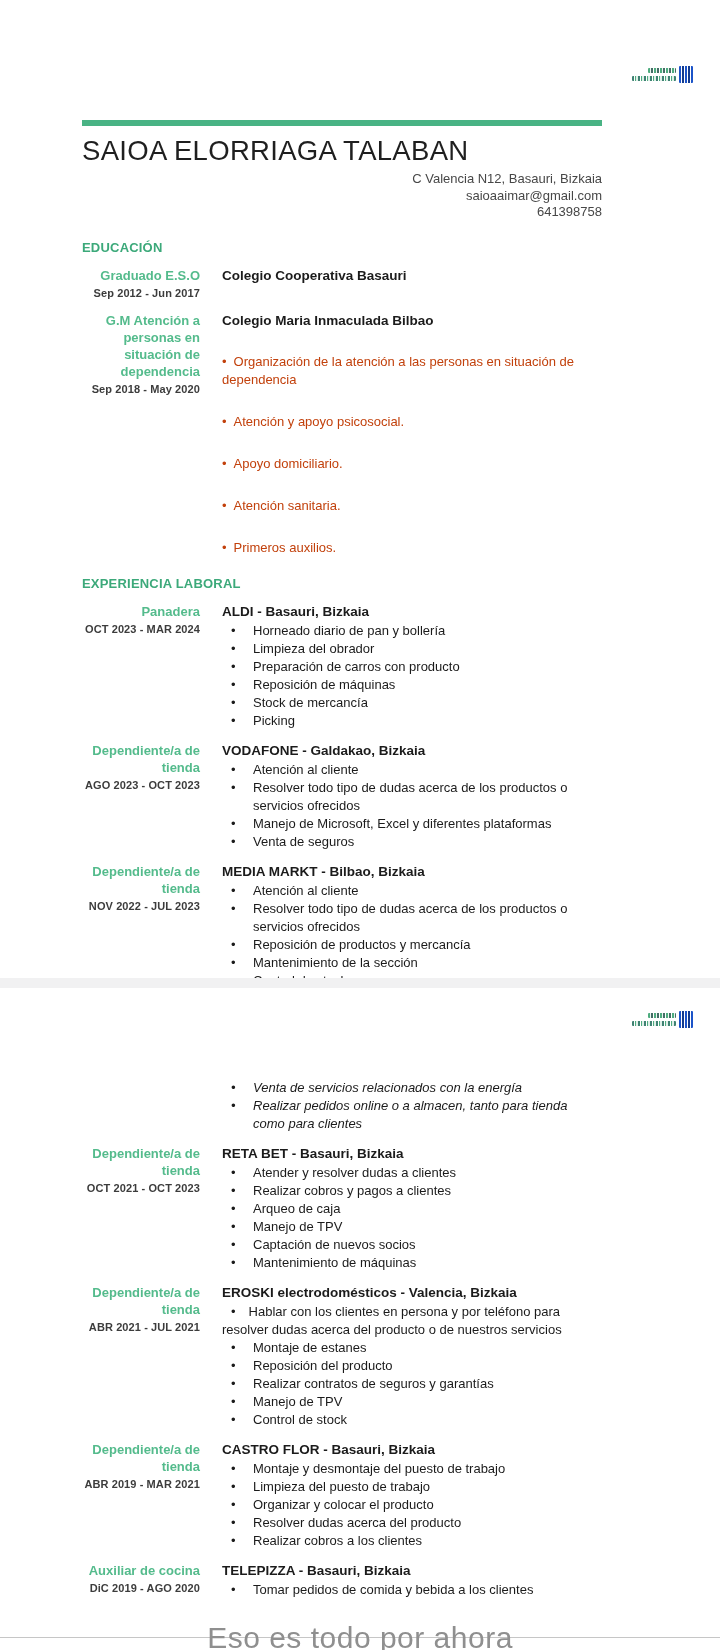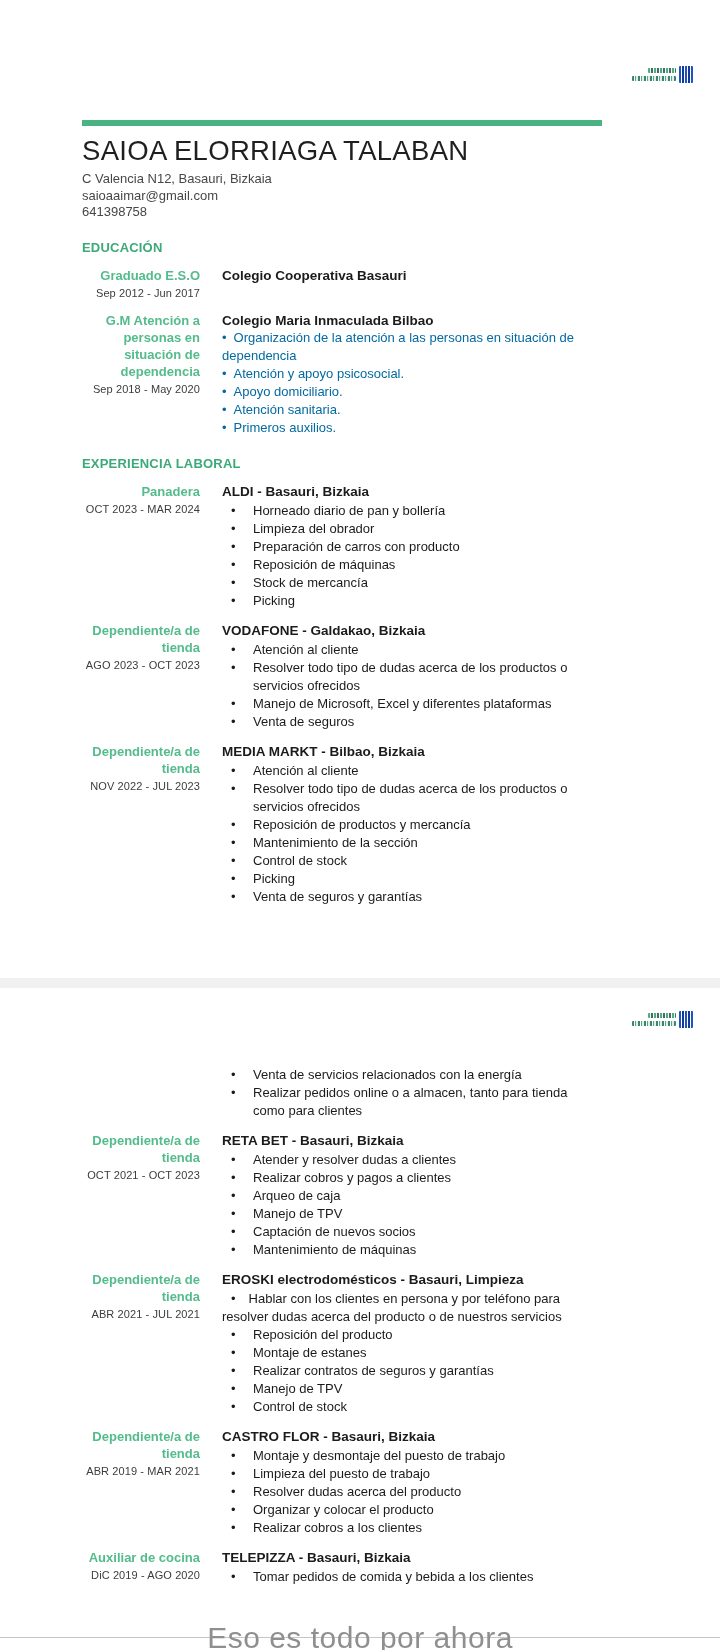--- a/index.html
+++ b/index.html
@@ -22,33 +22,33 @@
   .wm-line{height:5px;border-radius:1px;opacity:.85;}
   .wm-line1{width:28px;background:repeating-linear-gradient(90deg,#2f9e68 0 2px,#e8f4ee 2px 3px,#23524a 3px 5px,#fff 5px 6px);}
   .wm-line2{width:44px;background:repeating-linear-gradient(90deg,#1d6b5a 0 2px,#fff 2px 3px,#2f9e68 3px 4px,#d9ece4 4px 6px);}
   .wm-icon{width:14px;height:17px;border-radius:1px;
     background:repeating-linear-gradient(90deg,#1b53c8 0 2px,#ffffff 2px 3px,#123a8e 3px 5px,#ffffff 5px 6px);}
 
   .content{position:absolute;left:82px;top:0;width:520px;}
 
   .accent-bar{margin-top:120px;height:6px;background:#49b384;}
   h1.person-name{margin:9px 0 0;font-size:27.5px;font-weight:400;color:#1f1f1f;letter-spacing:.3px;line-height:32px;}
-  .contact{margin-top:4px;font-size:13px;color:#474747;line-height:16.5px;}
+  .contact{margin-top:4px;font-size:13px;color:#474747;line-height:16.5px;text-align:right;}
 
   .sec-heading{margin-top:19px;font-size:13px;font-weight:700;color:#3ca97a;letter-spacing:.2px;}
 
   .entry{display:flex;margin-top:12px;justify-content:center;}
   .entry-left{width:118px;text-align:right;flex-shrink:0;}
   .entry-right{margin-left:22px;flex:1;min-width:0;}
   .entry-title{font-size:13px;font-weight:700;color:#54bb8c;line-height:17px;}
-  .entry-dates{font-size:11px;color:#3c3c3c;margin-top:3px;line-height:13px;letter-spacing:.1px;}
+  .entry-dates{font-size:11px;color:#3c3c3c;margin-top:3px;line-height:13px;letter-spacing:.1px;font-weight:bold;}
   .entry-org{font-size:13.5px;font-weight:700;color:#1b1b1b;line-height:17px;}
 
   
-  .edu-b{font-size:13px;color:#0369a1;line-height:18px;}
+  .edu-b{font-size:13px;color:#c2410c;line-height:18px;margin-top:24px;}
   .edu-b::before{content:"•";margin-right:7px;}
 
   
   ul.xp{list-style:none;margin:2px 0 0;padding:0;}
   ul.xp li{position:relative;padding-left:31px;font-size:13px;color:#1b1b1b;line-height:18px;margin:0;}
   ul.xp li::before{content:"•";position:absolute;left:9px;}
   ul.xp li.flush{padding-left:0;}
   ul.xp li.flush::before{position:static;margin:0 13px 0 9px;}
 
   #cont-list{margin-top:78px;}
@@ -162,21 +162,21 @@
 
 <div class="page" id="page2">
   <div class="watermark">
     <div class="wm-text">
       <div class="wm-line wm-line1"></div>
       <div class="wm-line wm-line2"></div>
     </div>
     <div class="wm-icon"></div>
   </div>
   <div class="content">
-    <div class="entry" style="margin-top:0;">
+    <div class="entry" style="margin-top:13px;font-style:italic;">
       <div class="entry-left"></div>
       <div class="entry-right">
         <ul class="xp" id="cont-list">
             <li>Venta de servicios relacionados con la energía</li>
             <li>Realizar pedidos online o a almacen, tanto para tienda como para clientes</li>
           </ul>
       </div>
     </div>
     <div id="xp2-entries">
         <div class="entry">
@@ -195,43 +195,43 @@
               <li>Mantenimiento de máquinas</li>
             </ul>
           </div>
         </div>
         <div class="entry">
           <div class="entry-left">
             <div class="entry-title">Dependiente/a de tienda</div>
             <div class="entry-dates">ABR 2021 - JUL 2021</div>
           </div>
           <div class="entry-right">
-            <div class="entry-org">EROSKI electrodomésticos - Basauri, Limpieza</div>
+            <div class="entry-org">EROSKI electrodomésticos - Valencia, Bizkaia</div>
             <ul class="xp">
               <li class="flush">Hablar con los clientes en persona y por teléfono para resolver dudas acerca del producto o de nuestros servicios</li>
+              <li>Montaje de estanes</li>
               <li>Reposición del producto</li>
-              <li>Montaje de estanes</li>
               <li>Realizar contratos de seguros y garantías</li>
               <li>Manejo de TPV</li>
               <li>Control de stock</li>
             </ul>
           </div>
         </div>
         <div class="entry">
           <div class="entry-left">
             <div class="entry-title">Dependiente/a de tienda</div>
             <div class="entry-dates">ABR 2019 - MAR 2021</div>
           </div>
           <div class="entry-right">
             <div class="entry-org">CASTRO FLOR - Basauri, Bizkaia</div>
             <ul class="xp">
               <li>Montaje y desmontaje del puesto de trabajo</li>
               <li>Limpieza del puesto de trabajo</li>
+              <li>Organizar y colocar el producto</li>
               <li>Resolver dudas acerca del producto</li>
-              <li>Organizar y colocar el producto</li>
               <li>Realizar cobros a los clientes</li>
             </ul>
           </div>
         </div>
         <div class="entry">
           <div class="entry-left">
             <div class="entry-title">Auxiliar de cocina</div>
             <div class="entry-dates">DiC 2019 - AGO 2020</div>
           </div>
           <div class="entry-right">

